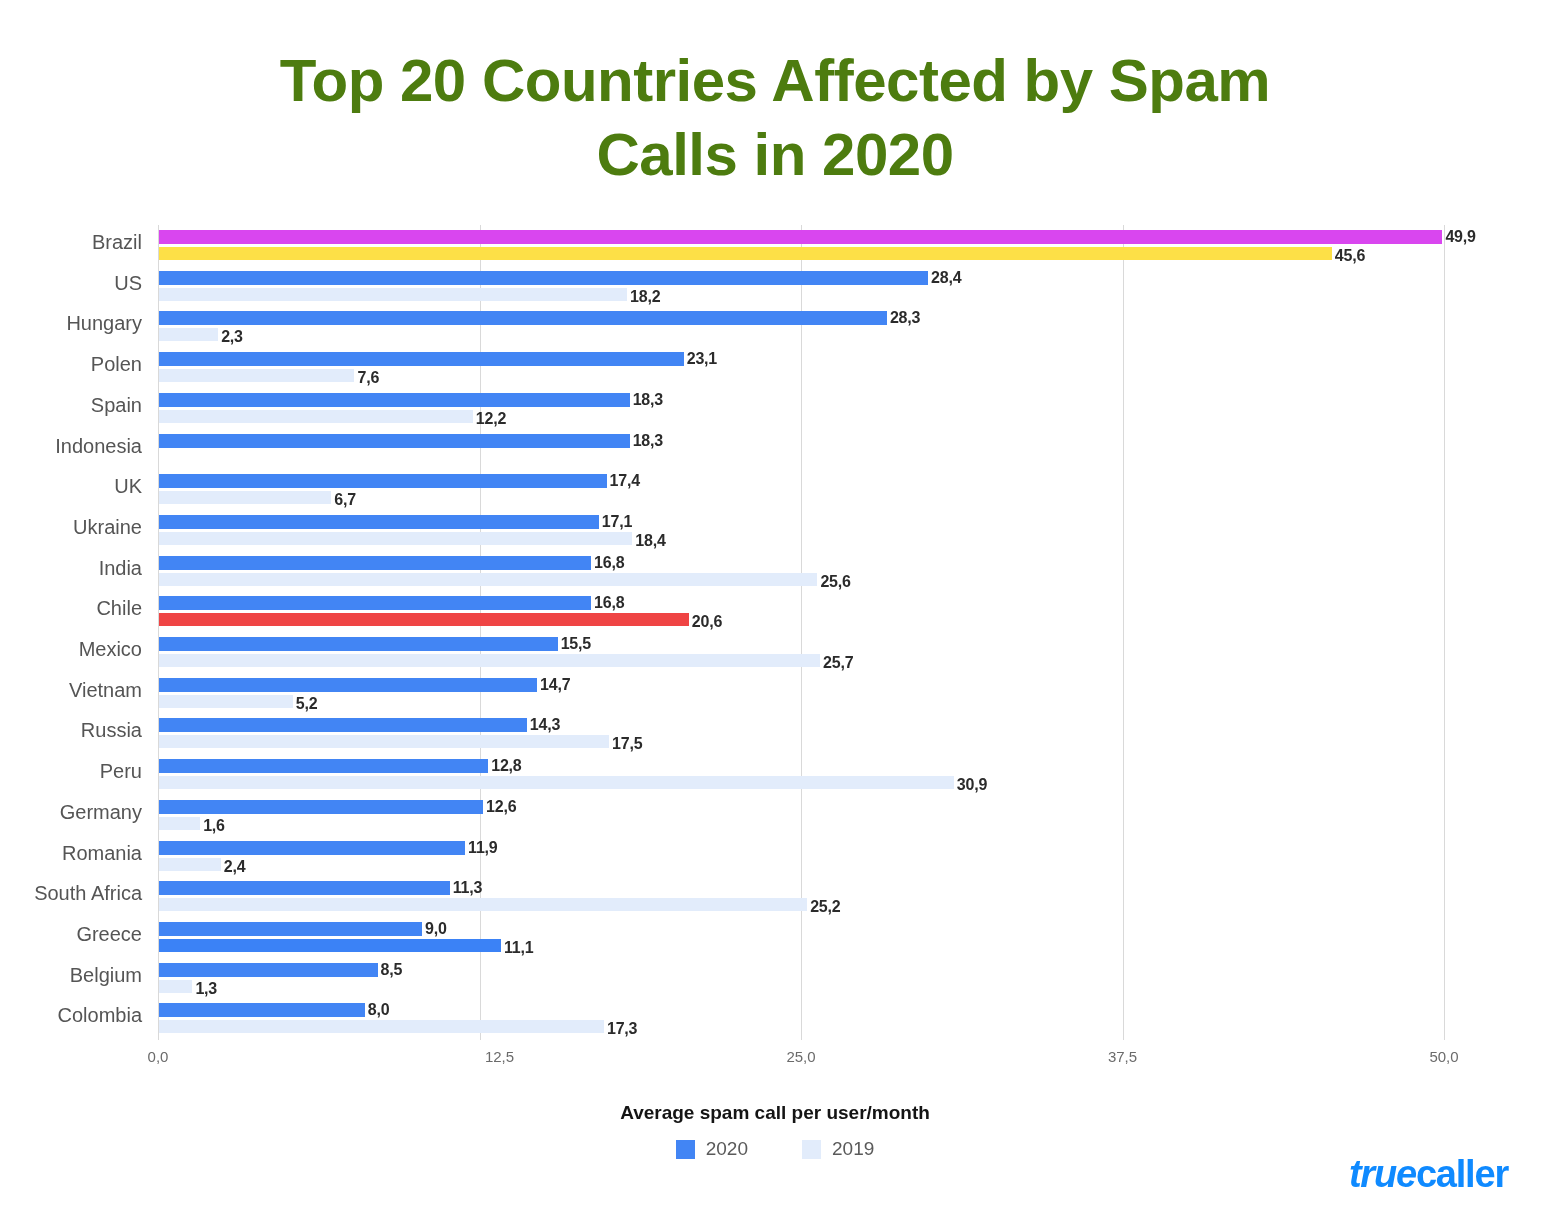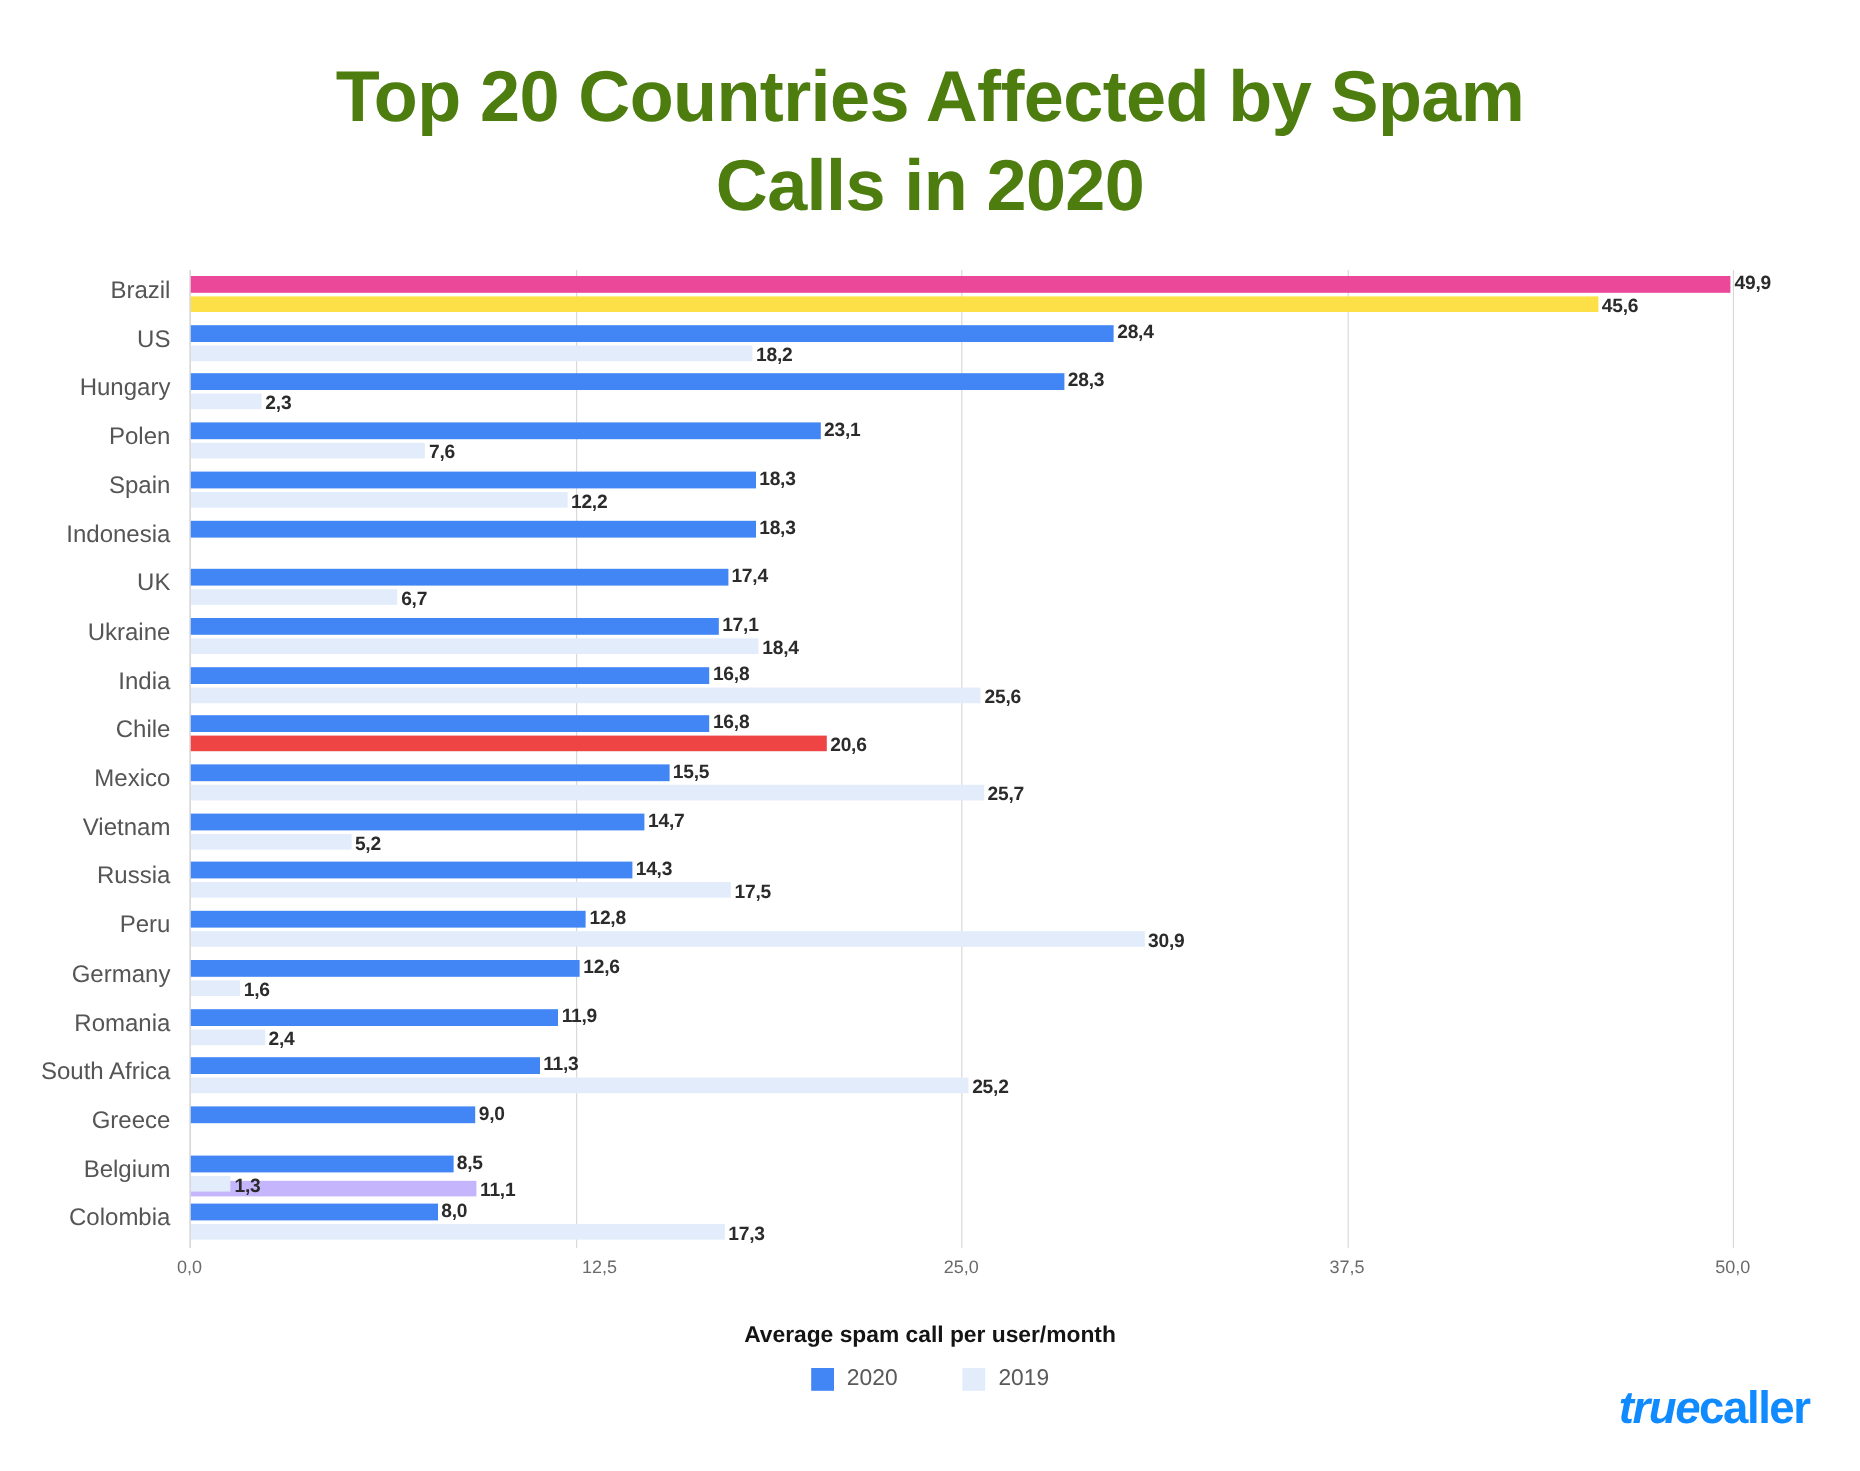--- a/index.html
+++ b/index.html
@@ -184,21 +184,21 @@
   <div id="gridlines">
       <div class="gridline" style="left: 0px;"></div>
       <div class="gridline" style="left: 321.5px;"></div>
       <div class="gridline" style="left: 643px;"></div>
       <div class="gridline" style="left: 964.5px;"></div>
       <div class="gridline" style="left: 1286px;"></div>
     </div>
   <div id="rows">
       <div class="row" style="top: 0px;">
         <div class="country-label">Brazil</div>
-        <div class="bar bar-2020" style="width: 1283.43px; background: #ec4899;">
+        <div class="bar bar-2020" style="width: 1283.43px; background: #d946ef;">
           <span class="bar-value">49,9</span>
         </div>
         <div class="bar bar-2019" style="width: 1172.83px; background: #fde047;">
           <span class="bar-value">45,6</span>
         </div>
       </div>
       <div class="row" style="top: 40.7px;">
         <div class="country-label">US</div>
         <div class="bar bar-2020" style="width: 769px; background: rgb(66, 133, 244);">
           <span class="bar-value">28,4</span>
@@ -334,24 +334,24 @@
         <div class="country-label">South Africa</div>
         <div class="bar bar-2020" style="width: 290.636px; background: rgb(66, 133, 244);">
           <span class="bar-value">11,3</span>
         </div>
         <div class="bar bar-2019" style="width: 648.144px; background: rgb(226, 236, 251);">
           <span class="bar-value">25,2</span>
         </div>
       </div>
       <div class="row" style="top: 691.9px;">
         <div class="country-label">Greece</div>
-        <div class="bar bar-2020" style="width: 237px; background: rgb(66, 133, 244);">
+        <div class="bar bar-2020" style="width: 263px; background: rgb(66, 133, 244);">
           <span class="bar-value">9,0</span>
         </div>
-        <div class="bar bar-2019" style="width: 238px; background: #c4b5fd; margin-top: 45px;">
+        <div class="bar bar-2019" style="width: 342px; background: #3b82f6;">
           <span class="bar-value">11,1</span>
         </div>
       </div>
       <div class="row" style="top: 732.6px;">
         <div class="country-label">Belgium</div>
         <div class="bar bar-2020" style="width: 218.62px; background: rgb(66, 133, 244);">
           <span class="bar-value">8,5</span>
         </div>
         <div class="bar bar-2019" style="width: 33.436px; background: rgb(226, 236, 251);">
           <span class="bar-value">1,3</span>

